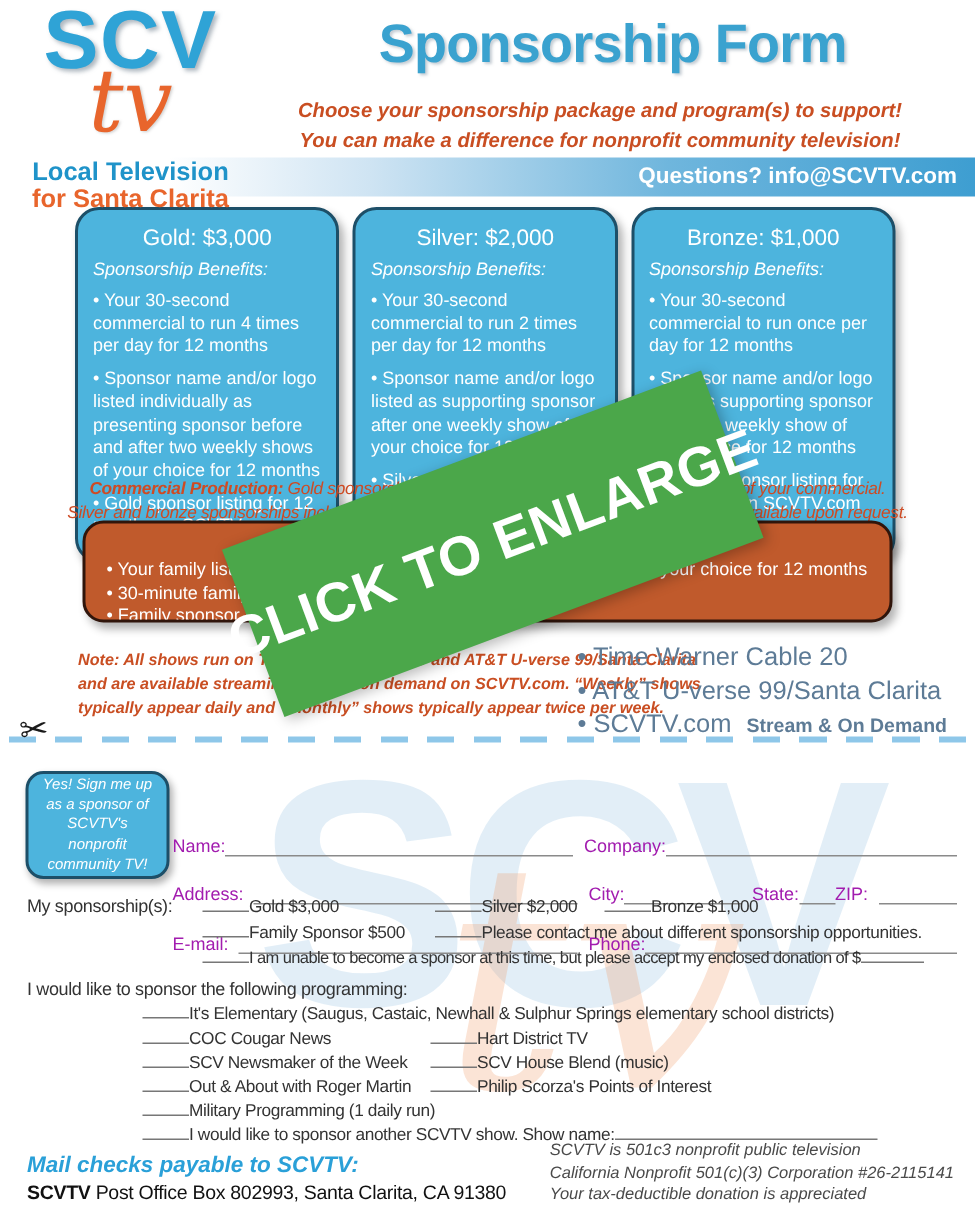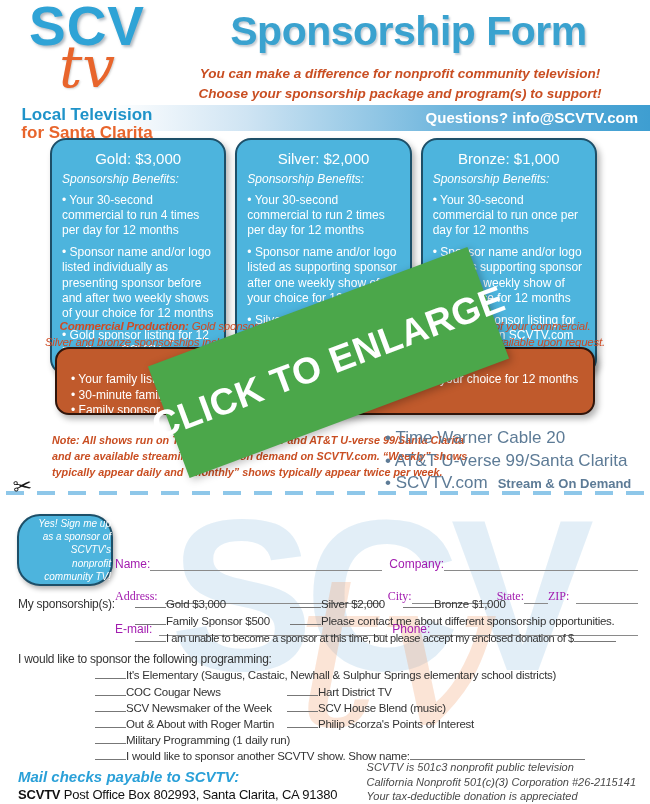--- a/index.html
+++ b/index.html
@@ -9,21 +9,21 @@
   
   .logo{position:absolute;left:8px;top:2px;width:158px;text-align:center;z-index:2;}
   .logo-scv{font-size:55px;font-weight:bold;color:#2fa3d6;letter-spacing:1px;line-height:.88;
             text-shadow:2px 2px 3px rgba(110,125,140,.55);}
   .logo-tv{font-family:"DejaVu Serif",serif;font-style:italic;font-size:58px;color:#e8652c;
            line-height:.75;margin-top:-4px;text-shadow:1px 1px 2px rgba(150,150,150,.45);}
   .logo-l1{font-size:17px;font-weight:bold;color:#1f93c9;line-height:1.05;margin-top:16px;}
   .logo-l2{font-size:17px;font-weight:bold;color:#e8652c;line-height:1.05;}
 
   .main-title{position:absolute;left:175px;right:8px;top:8px;text-align:center;
-              font-size:41px;font-weight:bold;color:#3aa2cf;letter-spacing:-.5px;
+              font-size:36px;font-weight:bold;color:#3aa2cf;letter-spacing:-.5px;
               text-shadow:1.5px 1.5px 2px rgba(140,155,170,.5);}
   .subtitle{position:absolute;left:175px;right:25px;top:64px;text-align:center;
             font-style:italic;font-weight:bold;color:#c94e22;font-size:13.5px;line-height:1.45;}
   .qbar{position:absolute;left:112px;right:0;top:105px;height:26px;box-sizing:border-box;
         background:linear-gradient(90deg,rgba(255,255,255,0) 0%,#cfe4f3 25%,#6fb6dd 62%,#3e9ed1 100%);
         color:#fff;font-weight:bold;font-size:15px;text-align:right;line-height:26px;padding-right:12px;}
 
   
   .packages{position:absolute;left:50px;right:53px;top:138px;display:flex;gap:9px;z-index:1;}
   .pkg{flex:1;background:#4db4dd;border:2px solid #1d4f68;border-radius:16px;
@@ -59,22 +59,22 @@
   .scissors{position:absolute;left:13px;top:473px;font-size:23px;color:#1a1a1a;
             transform:rotate(-6deg);z-index:2;}
 
   
   .wm-scv{position:absolute;left:170px;top:488px;font-size:215px;font-weight:bold;
           color:rgba(160,198,230,.30);letter-spacing:-9px;line-height:1;z-index:0;}
   .wm-tv{position:absolute;left:295px;top:548px;font-size:210px;font-family:"DejaVu Serif",serif;
          font-style:italic;color:rgba(238,150,95,.26);line-height:1;z-index:0;}
 
   .signup{position:absolute;left:17px;top:514px;width:96px;height:72px;background:#4db4dd;
-          border:2px solid #1d4f68;border-radius:23px;box-shadow:2px 3px 5px rgba(0,0,0,.3);
-          color:#fff;font-style:italic;font-size:10px;text-align:right;display:flex;
+          border:2px solid #1d4f68;border-radius:12px;box-shadow:2px 3px 5px rgba(0,0,0,.3);
+          color:#fff;font-style:italic;font-size:10px;text-align:center;display:flex;
           flex-direction:column;justify-content:center;line-height:1.32;z-index:1;box-sizing:border-box;}
 
   .frow{position:absolute;left:115px;right:12px;display:flex;align-items:flex-end;
         font-size:12px;color:#a21caf;z-index:1;margin-top:40px;}
   .frow .lbl{white-space:nowrap;}
   .fill{border-bottom:1.2px solid #8a8a8a;height:13px;flex:1;}
   .fillfix{border-bottom:1.2px solid #8a8a8a;height:13px;}
   .gap{width:7px;}
 
   .oline{position:absolute;font-size:11.5px;color:#333;z-index:1;letter-spacing:-.25px;white-space:nowrap;}
@@ -100,22 +100,22 @@
 
   <div class="logo">
     <div class="logo-scv">SCV</div>
     <div class="logo-tv">tv</div>
     <div class="logo-l1">Local Television</div>
     <div class="logo-l2">for Santa Clarita</div>
   </div>
 
   <div class="main-title">Sponsorship Form</div>
   <div class="subtitle">
+    <div>Choose your sponsorship package and program(s) to support!</div>
     <div>You can make a difference for nonprofit community television!</div>
-    <div>Choose your sponsorship package and program(s) to support!</div>
   </div>
   <div class="qbar">Questions? info@SCVTV.com</div>
 
   <div class="packages">
     <div class="pkg">
       <div class="pkg-title">Gold: $3,000</div>
       <div class="pkg-ben">Sponsorship Benefits:</div>
       <p class="bullet">Your 30-second commercial to run 4 times per day for 12 months</p>
       <p class="bullet">Sponsor name and/or logo listed individually as presenting sponsor before and after two weekly shows of your choice for 12 months</p>
       <p class="bullet">Gold sponsor listing for 12 months on SCVTV.com</p>
@@ -173,21 +173,21 @@
     <div>community TV!</div>
   </div>
 
   <div class="frow" style="top:517px;">
     <span class="lbl">Name:</span>
     <span class="fillfix" style="width:232px;"></span>
     <span class="gap"></span>
     <span class="lbl">Company:</span>
     <span class="fill"></span>
   </div>
-  <div class="frow" style="top:549px;font-family:Liberation Serif, serif;">
+  <div class="frow" style="top:549px;">
     <span class="lbl">Address:</span>
     <span class="gap"></span>
     <span class="fillfix" style="width:216px;"></span>
     <span class="gap"></span>
     <span class="lbl">City:</span>
     <span class="fillfix" style="width:78px;"></span>
     <span class="gap"></span>
     <span class="lbl">State:</span>
     <span class="fillfix" style="width:24px;"></span>
     <span class="lbl">ZIP:</span>

